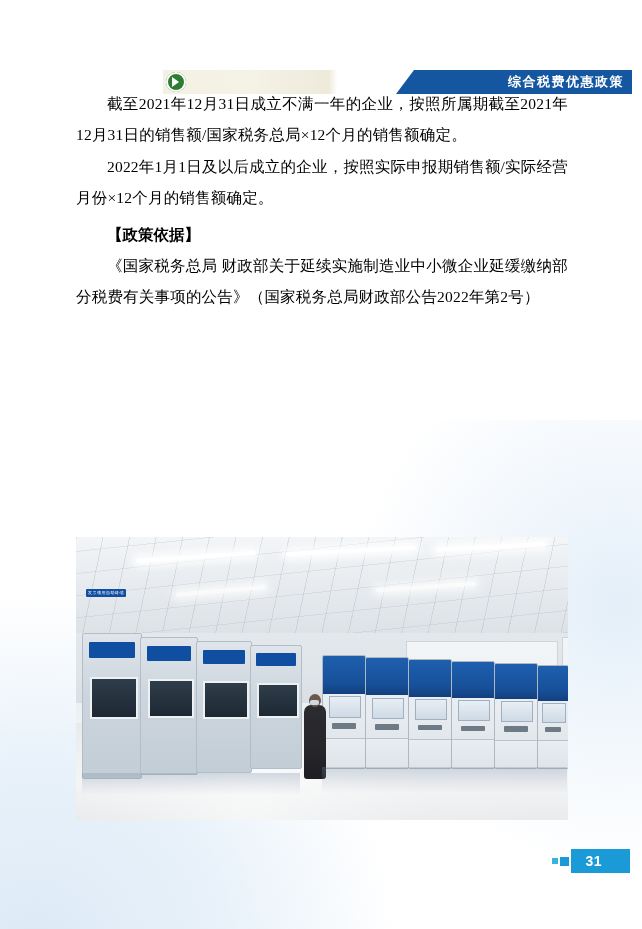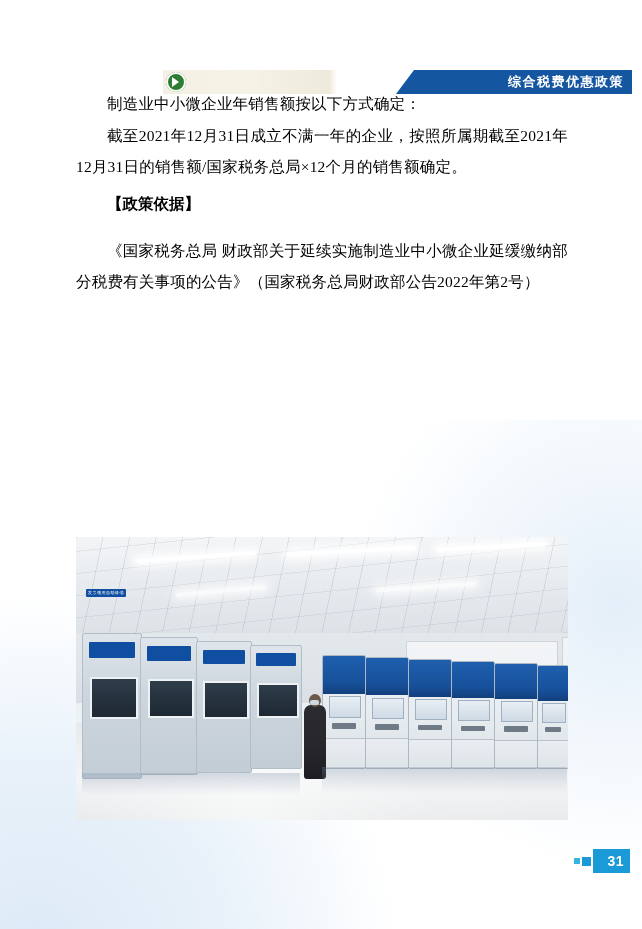--- a/index.html
+++ b/index.html
@@ -105,21 +105,21 @@
   p.para {
     margin: 0 0 1px 0;
     font-size: 15.5px;
     line-height: 31px;
     color: #000000;
     text-align: justify;
     text-indent: 2em;
     letter-spacing: 0.2px;
   }
   .policy-head {
-    margin: 6px 0 16px 0;
+    margin: 6px 0 0 0;
     font-size: 15.5px;
     line-height: 31px;
     font-weight: bold;
     text-indent: 2em;
     color: #000000;
     font-family: Liberation Serif, serif;
   }
 
   
   .photo-wrap {
@@ -300,41 +300,41 @@
     margin-right: 2px;
   }
   .footer-sq.small { width: 6px; height: 6px; background: #37b3e3; }
   .footer-band {
     background: #1a9ad6;
     color: #ffffff;
     font-family: "Liberation Sans", sans-serif;
     font-weight: bold;
     font-size: 14px;
     line-height: 20px;
-    padding: 2px 6px 2px 14px;
+    padding: 2px 28px 2px 14px;
     letter-spacing: 0.5px;
   }
 </style>
 </head>
 <body>
 
 <div class="page">
   <div class="page-bg-glow"></div>
   <div class="page-bg-glow2"></div>
 
   <div class="header">
     <div class="header-band"></div>
     <div class="header-dot"></div>
     <div class="header-blue"></div>
     <div class="header-blue-title">综合税费优惠政策</div>
   </div>
 
   <div class="content">
-    <p class="para">制造业中小微企业年销售额按以下方式确定：</p>
     <p class="para">截至2021年12月31日成立不满一年的企业，按照所属期截至2021年12月31日的销售额/国家税务总局×12个月的销售额确定。</p>
+    <p class="para">2022年1月1日及以后成立的企业，按照实际申报期销售额/实际经营月份×12个月的销售额确定。</p>
 
     <p class="policy-head">【政策依据】</p>
     <p class="para">《国家税务总局 财政部关于延续实施制造业中小微企业延缓缴纳部分税费有关事项的公告》（国家税务总局财政部公告2022年第2号）</p>
   </div>
 
   <div class="photo-wrap">
     <div class="photo">
       <div class="ceiling"></div>
       <div class="ceiling-grid"></div>
       <div class="ceiling-light" style="left:60px; top:18px; width:120px; transform:rotate(-4deg);"></div>

